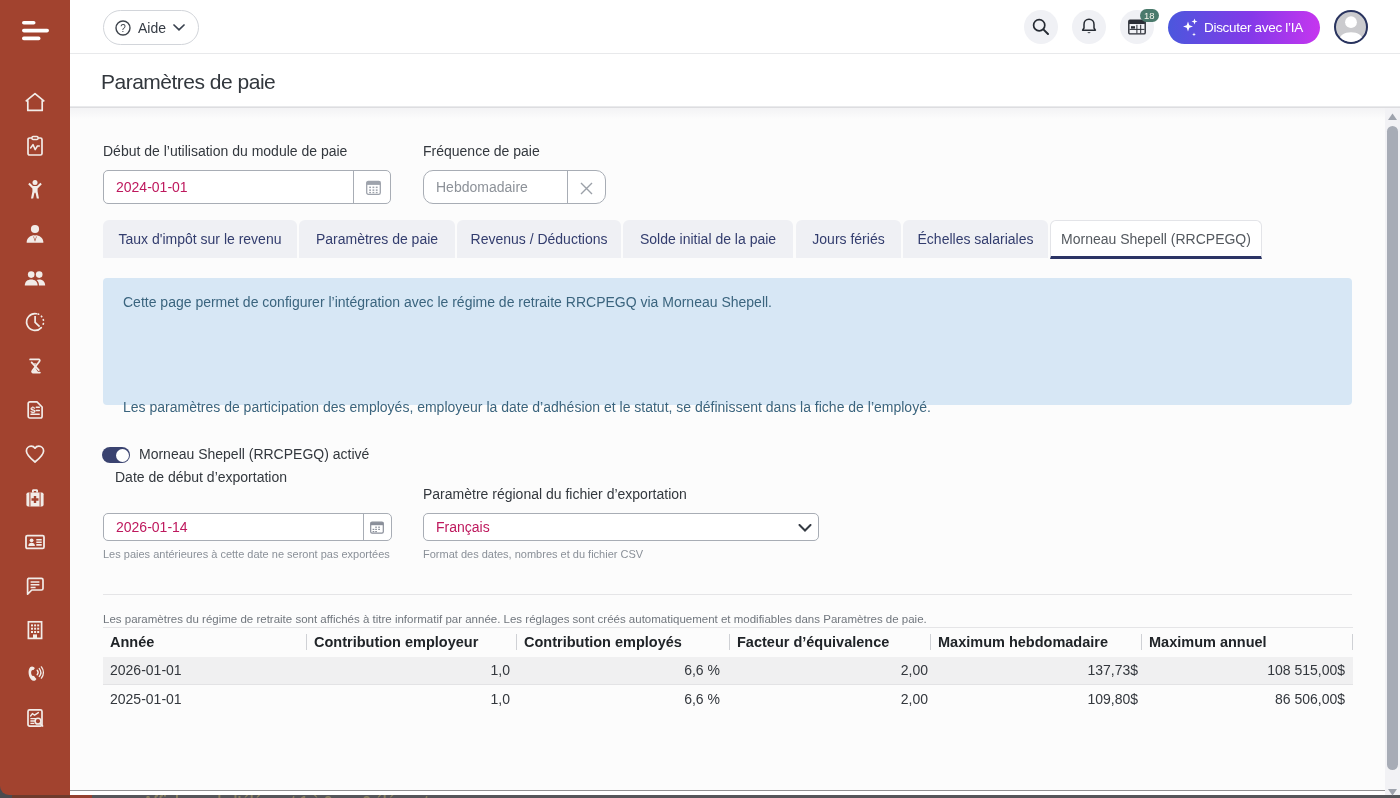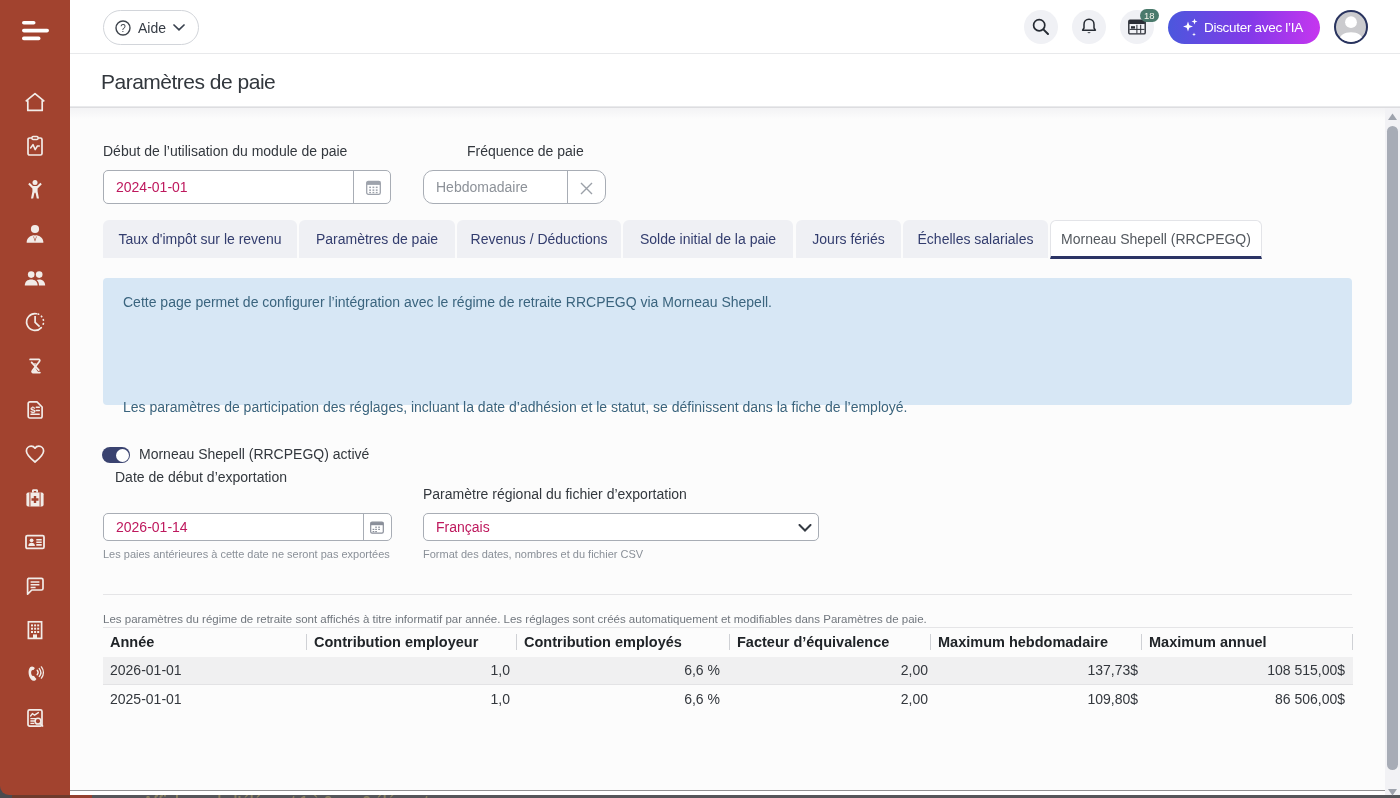--- a/index.html
+++ b/index.html
@@ -259,21 +259,21 @@
   </div>
 
   <div id="headbar">
       <h1>Paramètres de paie</h1>
     </div>
 
   <div id="scroll">
     <div class="topshadow"></div>
 
     <label class="f" style="left:33px; top:36px;">Début de l’utilisation du module de paie</label>
-    <label class="f" style="left:353px; top:36px;margin-left:44px;">Fréquence de paie</label>
+    <label class="f" style="left:353px; top:36px;">Fréquence de paie</label>
 
     <div class="inputbox" style="left:33px; top:63px; width:288px; height:34px;">
       <span class="txt">2024-01-01</span>
       <div class="sep" style="left:249px;"></div>
       <svg style="position:absolute; left:262px; top:9px;" width="15" height="15" viewBox="0 0 15 15">
           <rect x="0.7" y="1.5" width="13.6" height="12.8" rx="1.6" fill="none" stroke="#9EA3AC" stroke-width="1.3"></rect>
           <rect x="0.7" y="1.5" width="13.6" height="3.4" fill="#9EA3AC"></rect>
           <g fill="#9EA3AC">
             <rect x="3.2" y="6.6" width="1.8" height="1.5"></rect>
             <rect x="6.5" y="6.6" width="1.8" height="1.5"></rect>
@@ -299,21 +299,21 @@
     <div class="tab" style="left:33px; width:194px;">Taux d'impôt sur le revenu</div>
     <div class="tab" style="left:229px; width:156px;">Paramètres de paie</div>
     <div class="tab" style="left:387px; width:164px;">Revenus / Déductions</div>
     <div class="tab" style="left:553px; width:170px;">Solde initial de la paie</div>
     <div class="tab" style="left:726px; width:105px;">Jours fériés</div>
     <div class="tab" style="left:833px; width:145px;">Échelles salariales</div>
     <div id="tabactive" style="left:980px; width:212px;">Morneau Shepell (RRCPEGQ)</div>
 
     <div id="infobox">
       <p style="top:14px;">Cette page permet de configurer l’intégration avec le régime de retraite RRCPEGQ via Morneau Shepell.</p>
-      <p style="top:119px;">Les paramètres de participation des réglages, incluant la date d’adhésion et le statut, se définissent dans la fiche de l’employé.</p>
+      <p style="top:119px;">Les paramètres de participation des employés, employeur la date d’adhésion et le statut, se définissent dans la fiche de l’employé.</p>
     </div>
 
     <div id="toggle">
         <div class="knob"></div>
       </div>
     <label class="f" style="left:69px; top:339px;">Morneau Shepell (RRCPEGQ) activé</label>
 
     <label class="f" style="left:33px; top:362px;margin-left:12px;">Date de début d’exportation</label>
     <label class="f" style="left:353px; top:379px;">Paramètre régional du fichier d’exportation</label>
 

